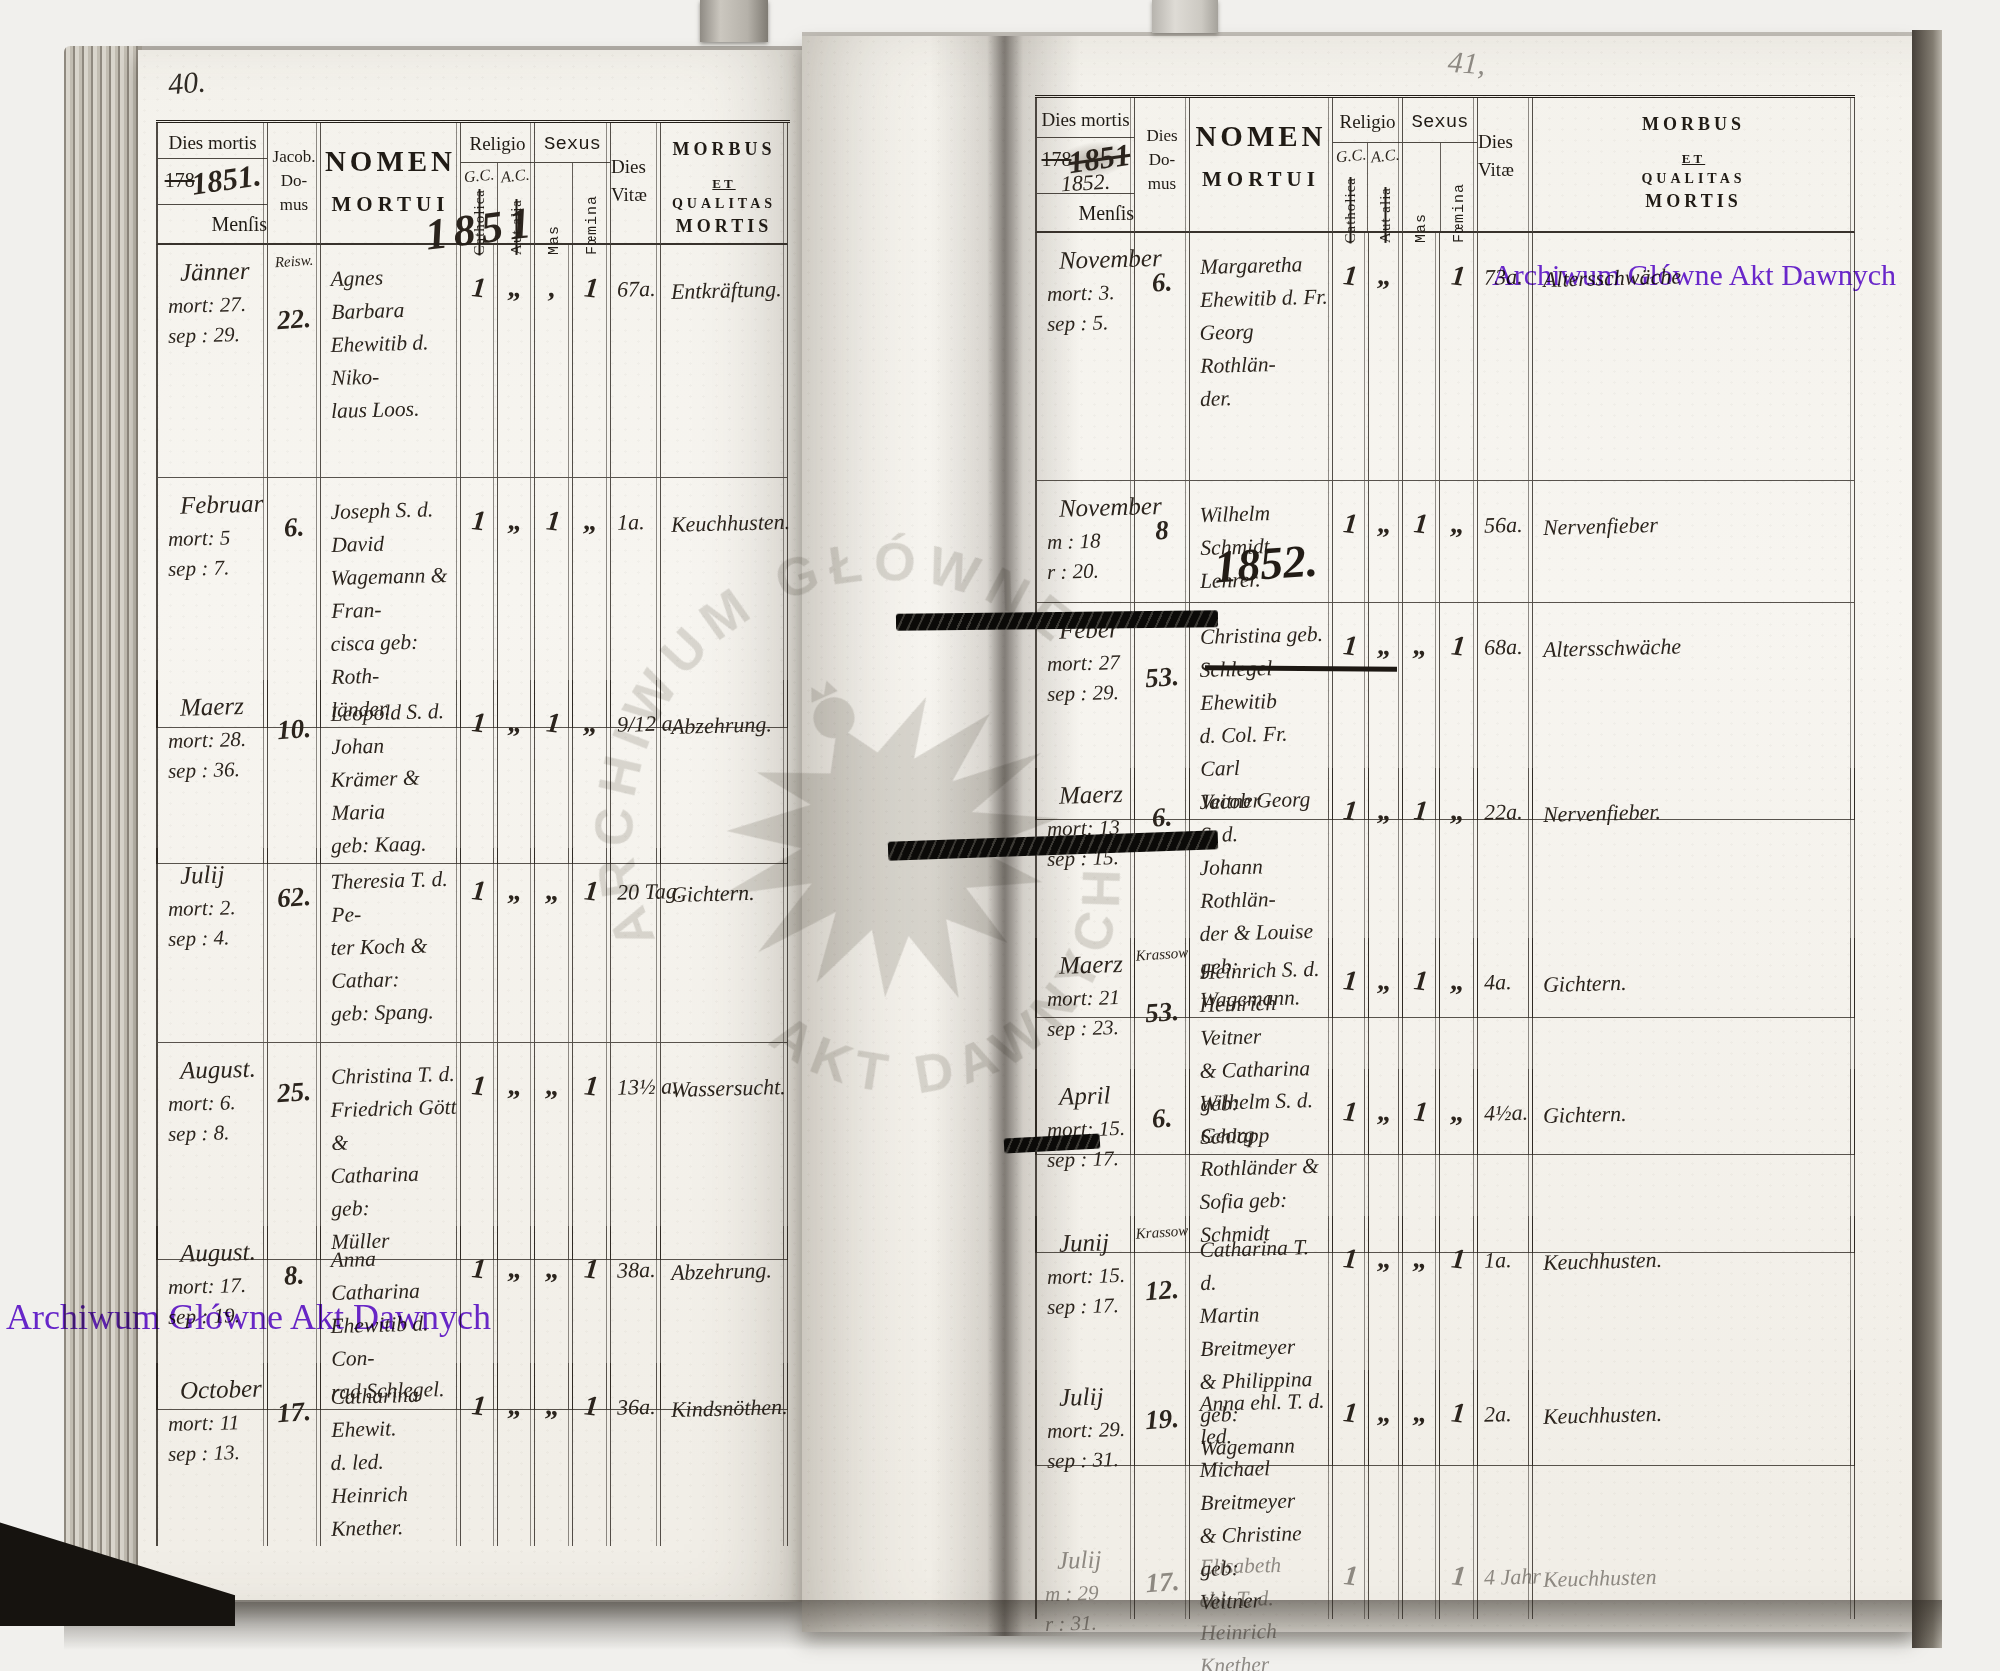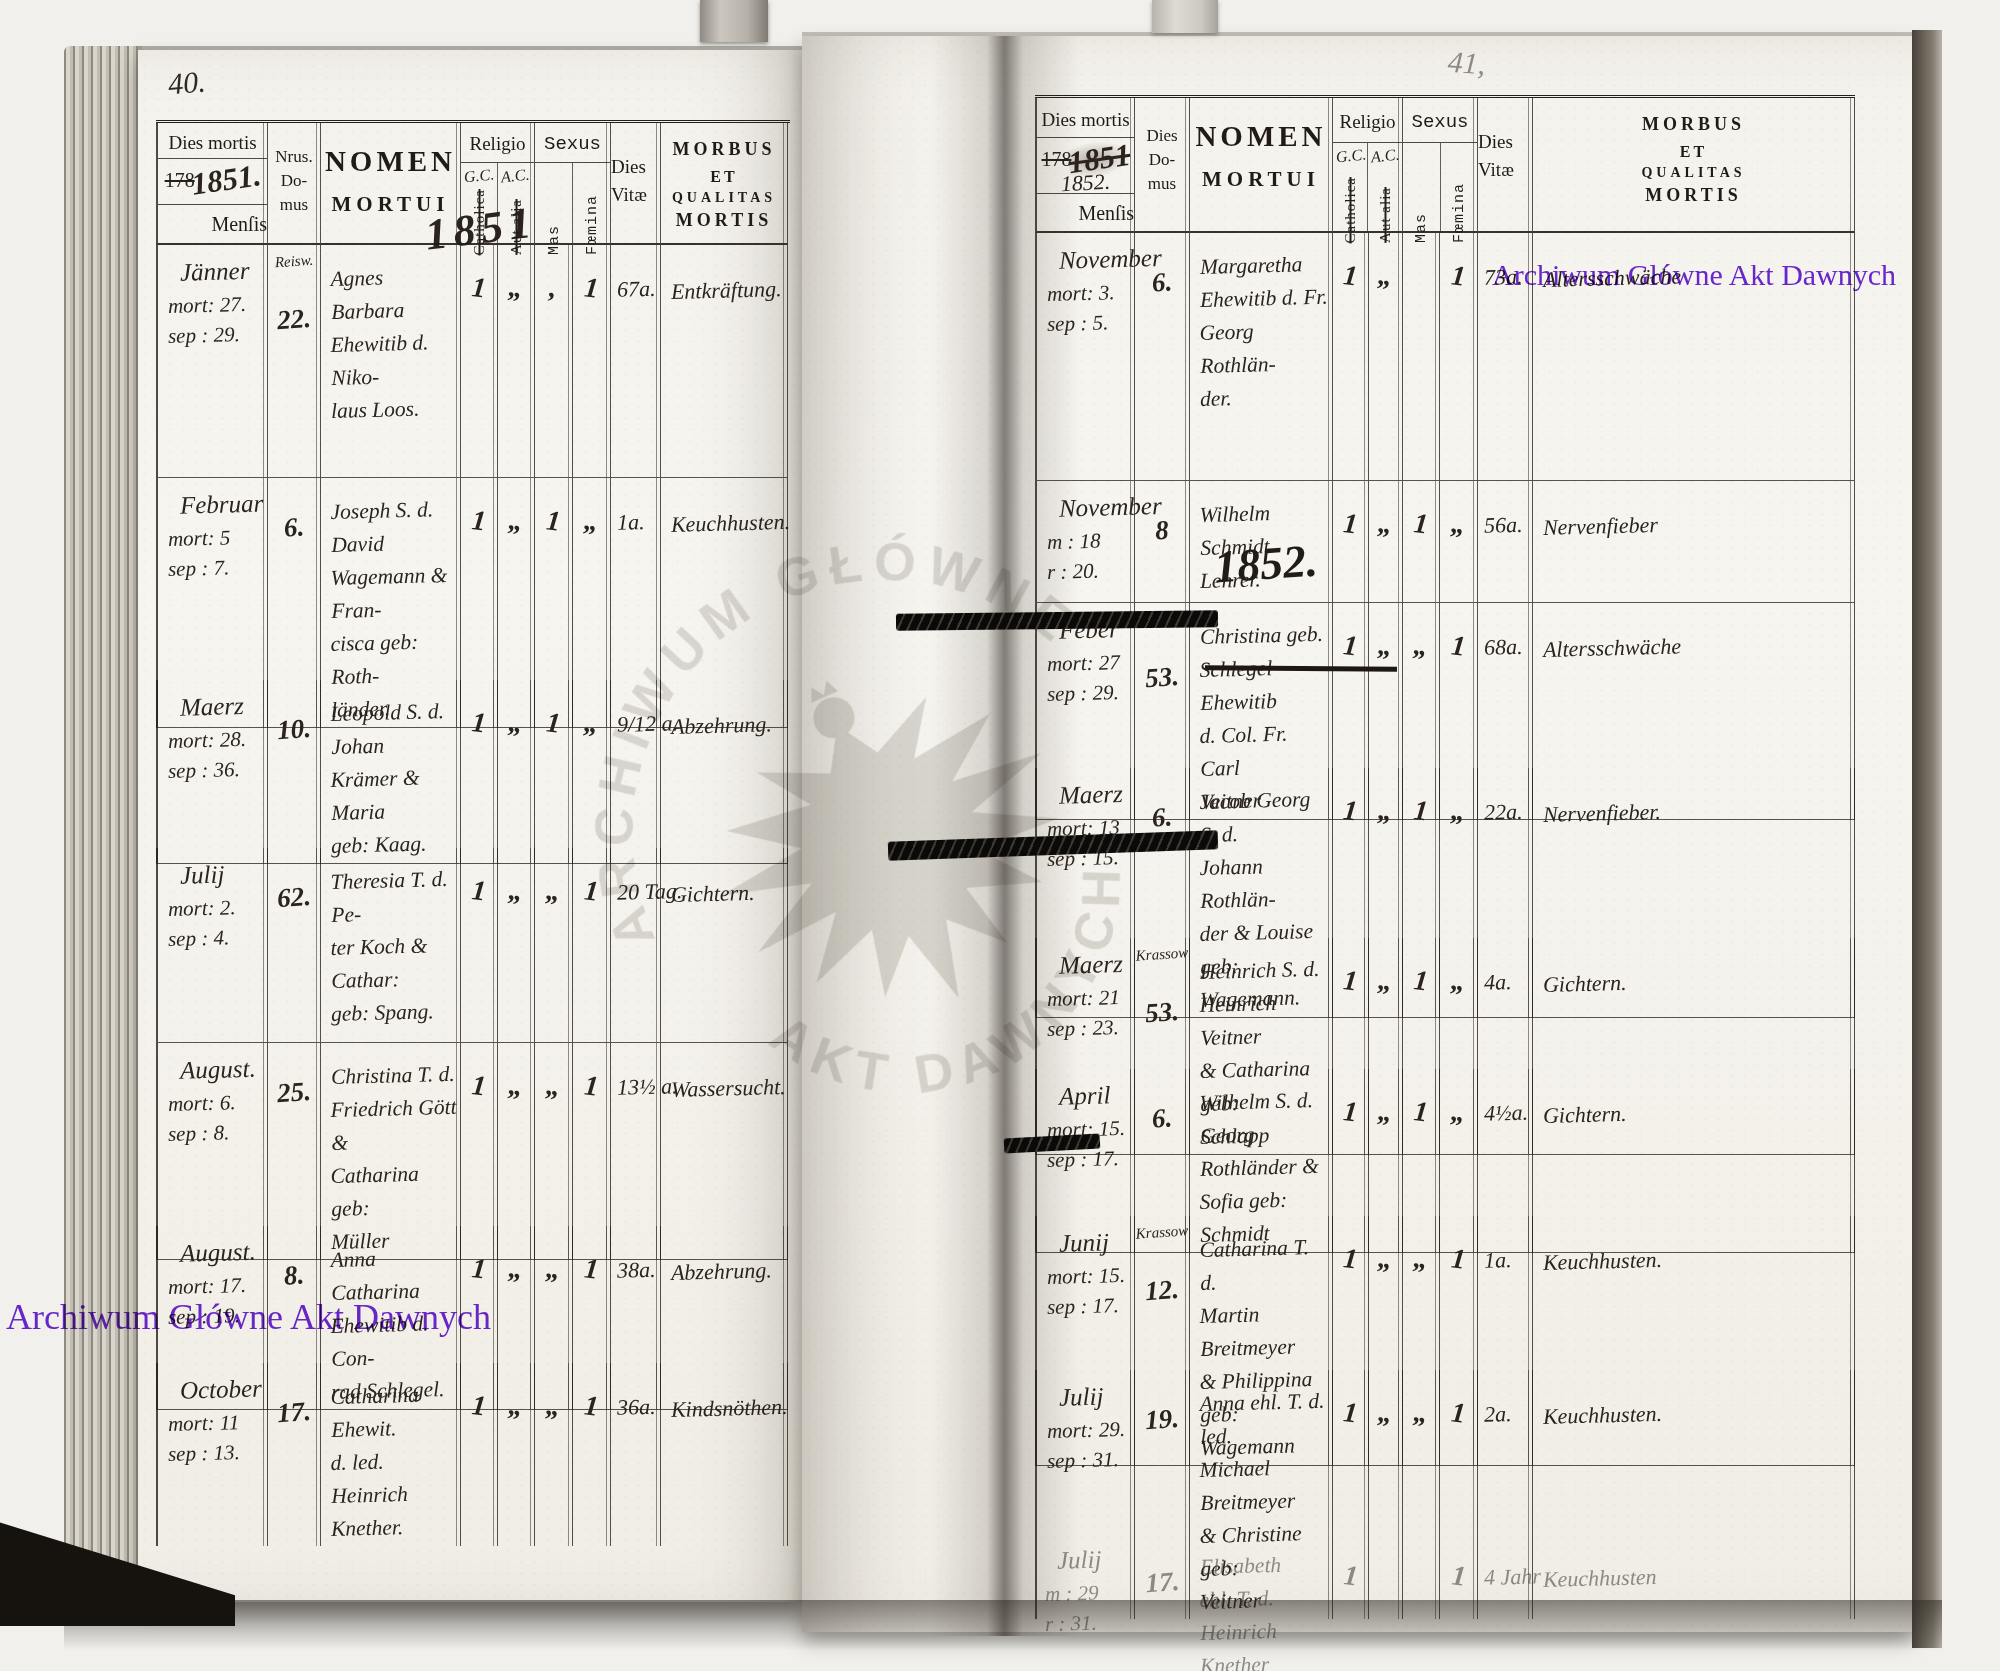--- a/index.html
+++ b/index.html
@@ -75,21 +75,21 @@
   .page-right .subcols{height:calc(100% - 45px);}
   .subcol{position:relative;flex:1;}
   .subcol.brd{border-right:1.3px solid rgba(38,32,26,.7);}
   .abbr{position:absolute;top:4px;left:3px;font-style:italic;font-size:16px;color:#2b241d;transform:rotate(-6deg);white-space:nowrap;}
   .vword{position:absolute;bottom:-12px;left:50%;transform:translateX(-50%) rotate(180deg);
     writing-mode:vertical-rl;font-size:15px;letter-spacing:1px;color:#241f19;}
   .vword.struckv{text-decoration:line-through;text-decoration-thickness:2.2px;}
   .c-dies-h{font-size:19px;padding-top:30px;line-height:28px;}
   .c-morbus-h{text-align:center;padding-top:16px;}
   .mb1{font-size:18px;font-weight:bold;letter-spacing:4px;}
-  .mb2{font-size:16px;font-weight:bold;letter-spacing:3px;margin-top:8px;}
+  .mb2{font-size:13px;font-weight:bold;letter-spacing:3px;margin-top:16px;text-decoration:underline;}
   .mb3{font-size:14px;font-weight:bold;letter-spacing:4px;margin-top:4px;}
   .mb4{font-size:18px;font-weight:bold;letter-spacing:4px;margin-top:4px;}
   
   .hl{font-style:italic;font-size:21px;line-height:30px;color:#2b241d;transform:rotate(-1.5deg);transform-origin:left center;}
   .c-mensis{padding:12px 4px 0 10px;}
   .c-mensis .month{font-size:25px;line-height:32px;padding-left:12px;margin-bottom:2px;}
   .c-name{padding:18px 2px 0 10px;}
   .c-name .hl{line-height:33px;font-size:21.5px;}
   .c-gc .hl,.c-ac .hl,.c-mas .hl,.c-fem .hl{font-size:28px;font-weight:bold;text-align:center;margin-top:26px;transform:rotate(6deg);}
   .c-dies .hl{font-size:22px;margin-top:30px;padding-left:6px;white-space:nowrap;}
@@ -129,21 +129,21 @@
     <div class="year-annot">1851</div>
 
     <div class="table">
       <div class="thead grid">
         <div class="cell pr">
           <div class="dm">Dies mortis</div>
           <div class="yr"><span class="struck">178</span><span class="hand-year">1851.</span></div>
           <div class="mensis-label">Menſis</div>
         </div>
         <div class="cell pr c-nrus-h">
-          <div>Nrus.</div>
+          <div>Jacob.</div>
           <div>Do-</div>
           <div>mus</div>
         </div>
         <div class="cell pr c-nomen-h">
           <div class="nomen1">NOMEN</div>
           <div class="nomen2">MORTUI</div>
         </div>
         <div class="cell pr h-religio">
           <div class="grp-label">Religio</div>
           <div class="subcols">

